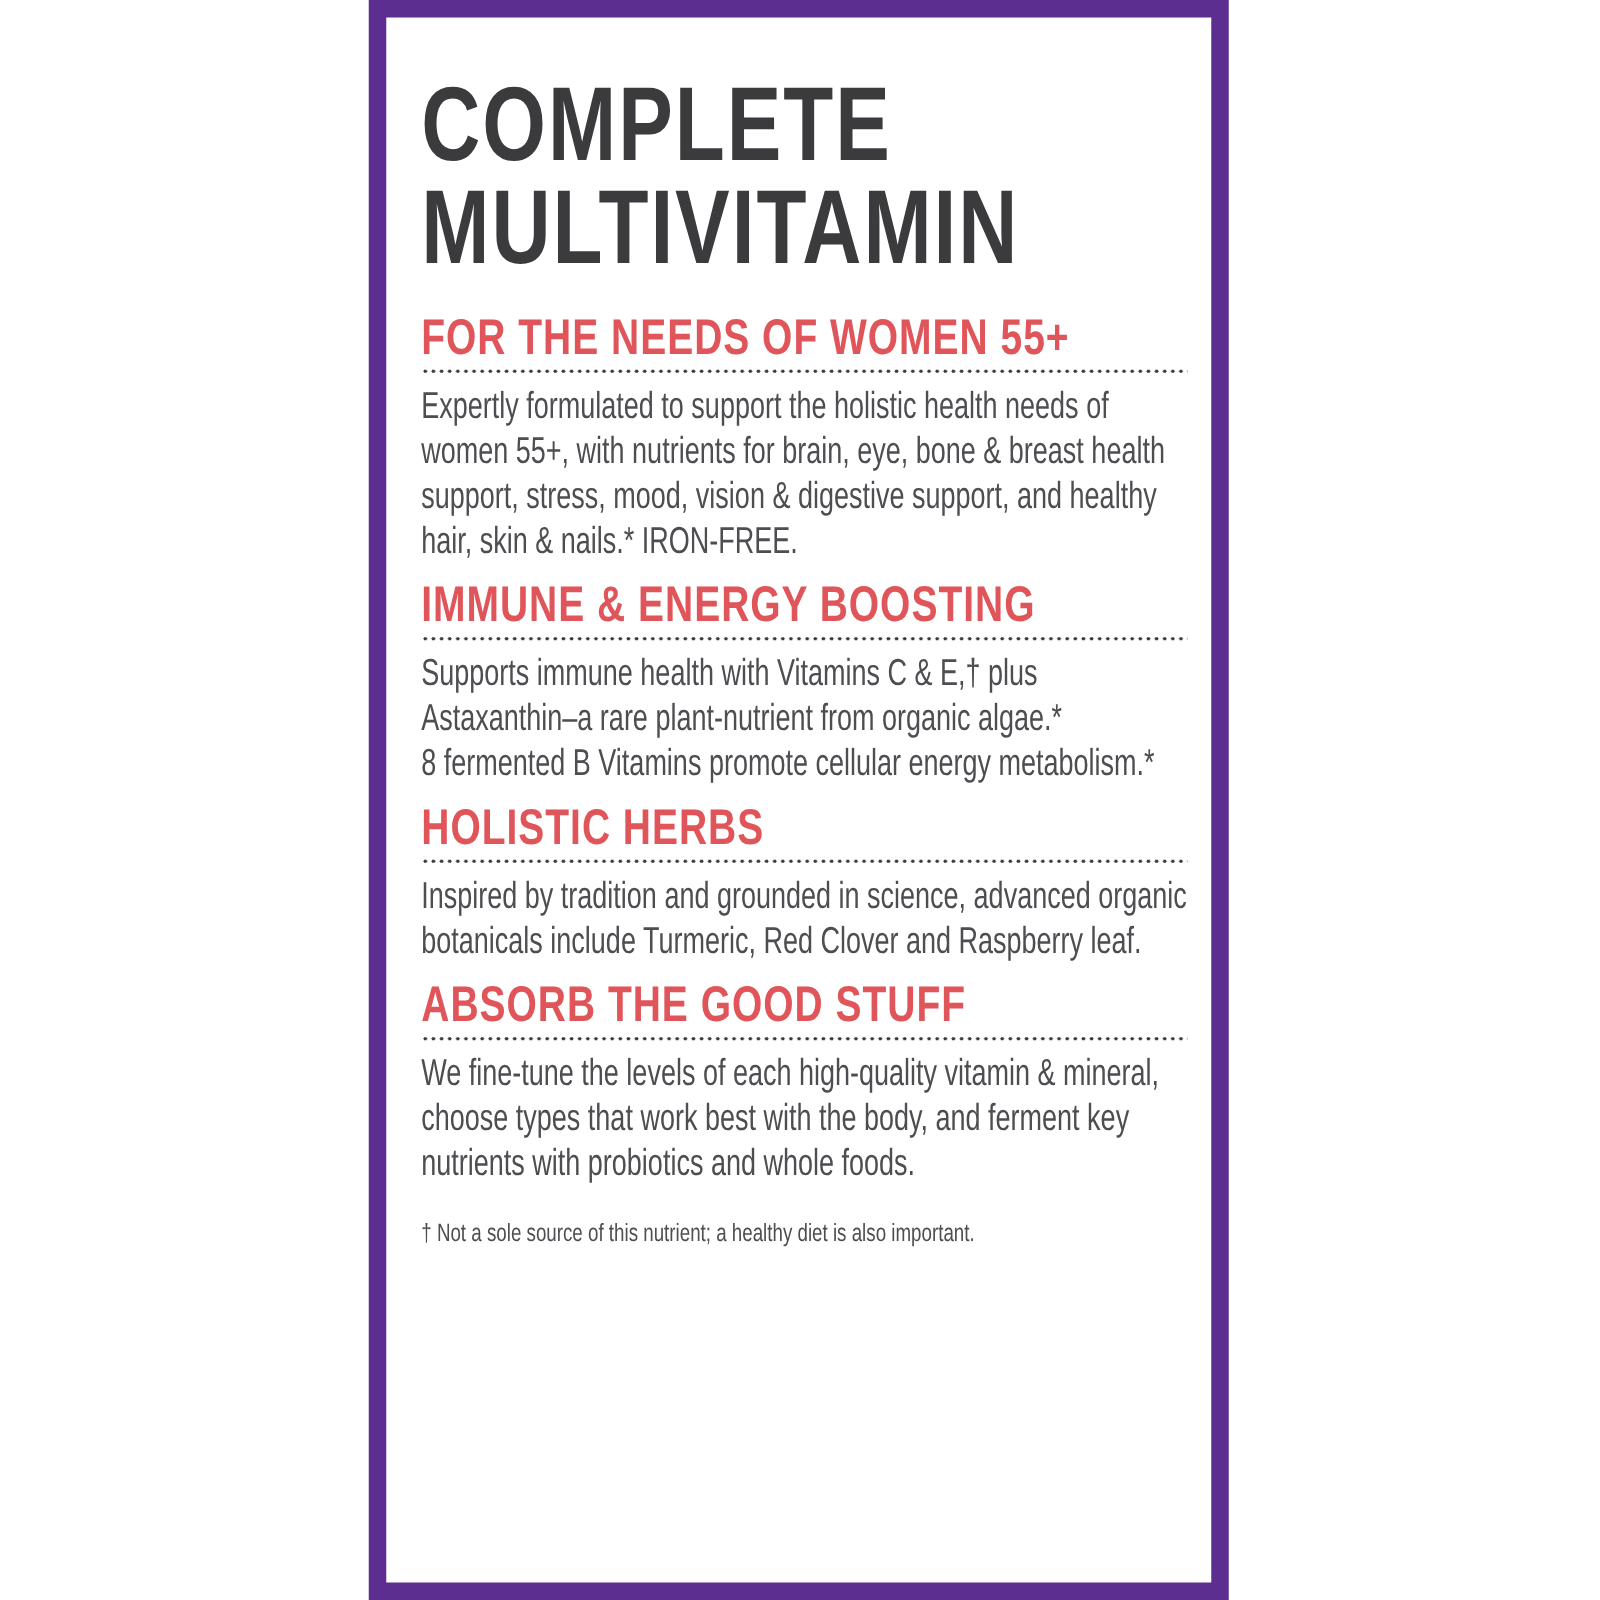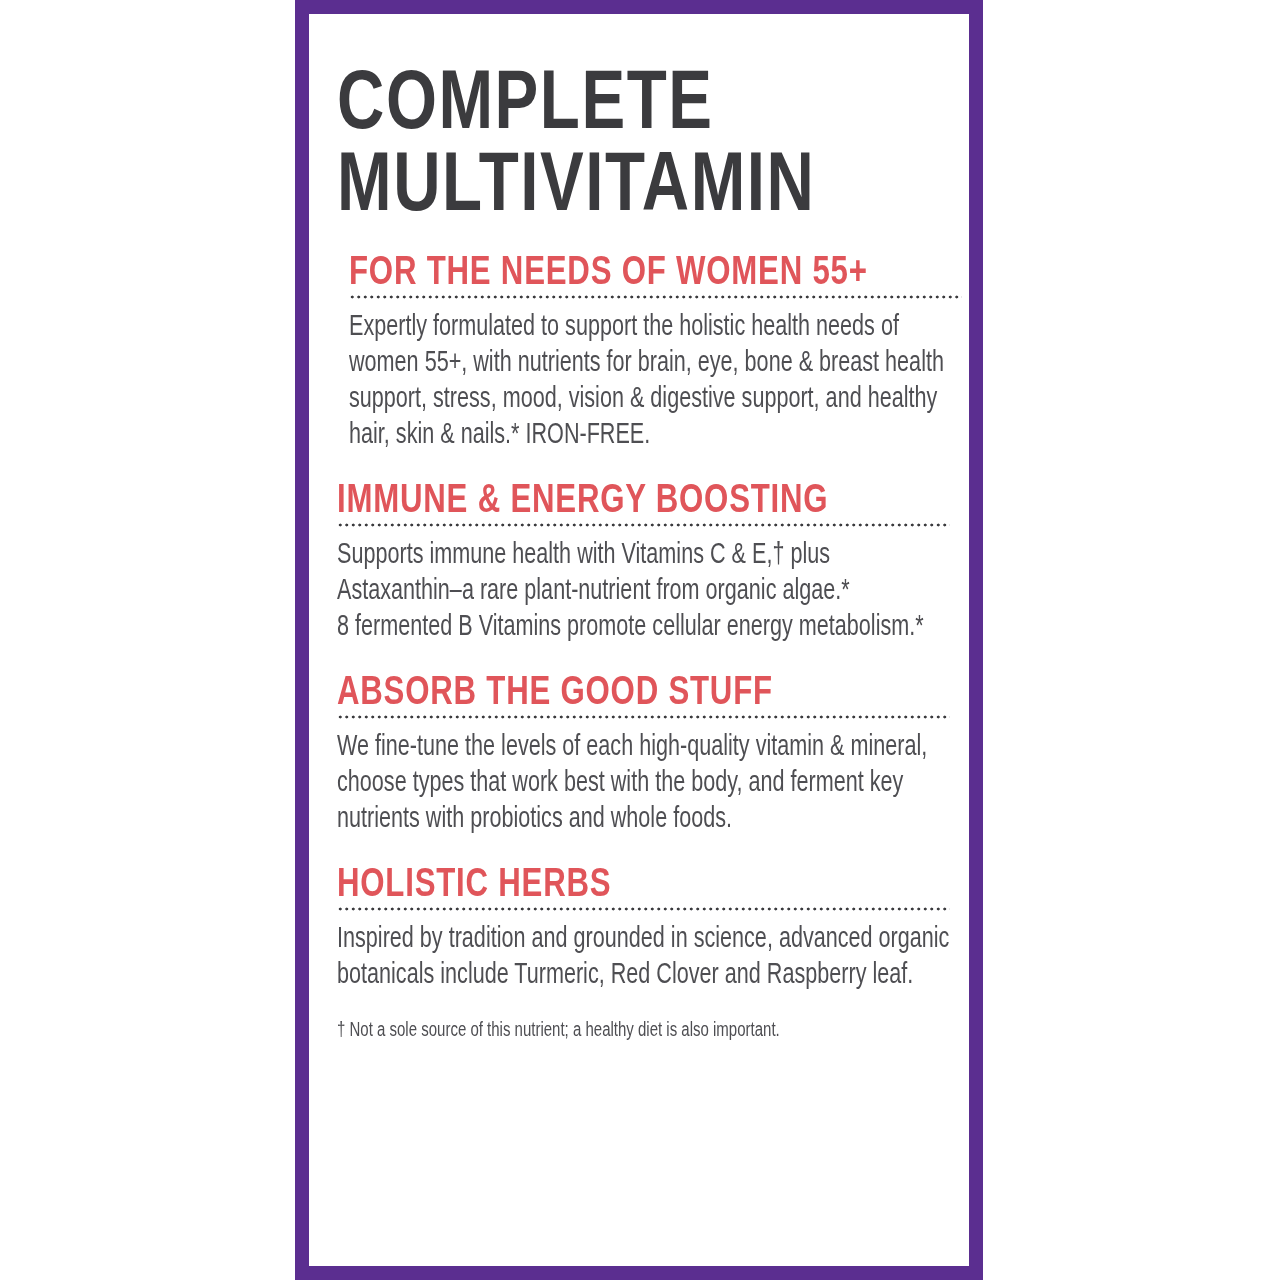--- a/index.html
+++ b/index.html
@@ -28,22 +28,22 @@
     font-size:84px;
     line-height:82px;
     font-weight:700;
     letter-spacing:2px;
     color:var(--ink);
     white-space:pre-line;
     width:820px;
     transform:scaleX(0.78);
     transform-origin:left top;
   }
-  .section{ margin-top:27px; }
-  .section.first{ margin-top:28px;margin-left:12px; }
+  .section{ margin-top:13px; }
+  .section.first{ margin-top:28px; }
   .heading{
     font-size:40px;
     line-height:40px;
     font-weight:700;
     letter-spacing:1px;
     color:var(--red);
     white-space:nowrap;
     width:780px;
     transform:scaleX(0.78);
     transform-origin:left top;
@@ -97,29 +97,29 @@
   <section class="section">
     <h2 class="heading">IMMUNE &amp; ENERGY BOOSTING</h2>
     <div class="dots"></div>
     <p class="body">Supports immune health with Vitamins C &amp; E,† plus
 Astaxanthin–a rare plant-nutrient from organic algae.*
 8 fermented B Vitamins promote cellular energy metabolism.*</p>
   </section>
 
 
   <section class="section">
+    <h2 class="heading">HOLISTIC HERBS</h2>
+    <div class="dots"></div>
+    <p class="body">Inspired by tradition and grounded in science, advanced organic
+botanicals include Turmeric, Red Clover and Raspberry leaf.</p>
+  </section>
+
+  <section class="section">
     <h2 class="heading">ABSORB THE GOOD STUFF</h2>
     <div class="dots"></div>
     <p class="body">We fine-tune the levels of each high-quality vitamin &amp; mineral,
 choose types that work best with the body, and ferment key
 nutrients with probiotics and whole foods.</p>
   </section>
 
-  <section class="section">
-    <h2 class="heading">HOLISTIC HERBS</h2>
-    <div class="dots"></div>
-    <p class="body">Inspired by tradition and grounded in science, advanced organic
-botanicals include Turmeric, Red Clover and Raspberry leaf.</p>
-  </section>
-
   <p class="footnote">† Not a sole source of this nutrient; a healthy diet is also important.</p>
 
 </div>
 
 </body></html>

